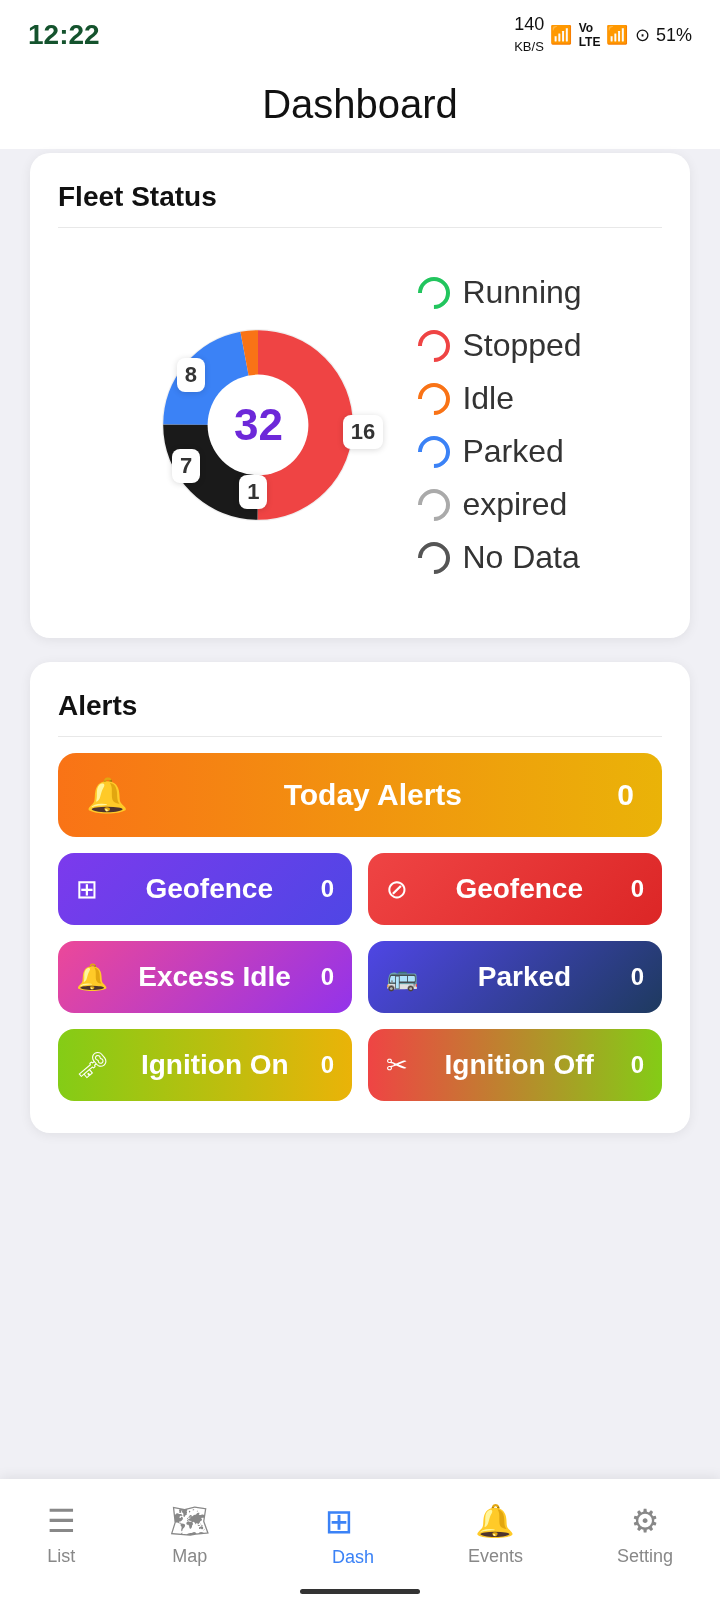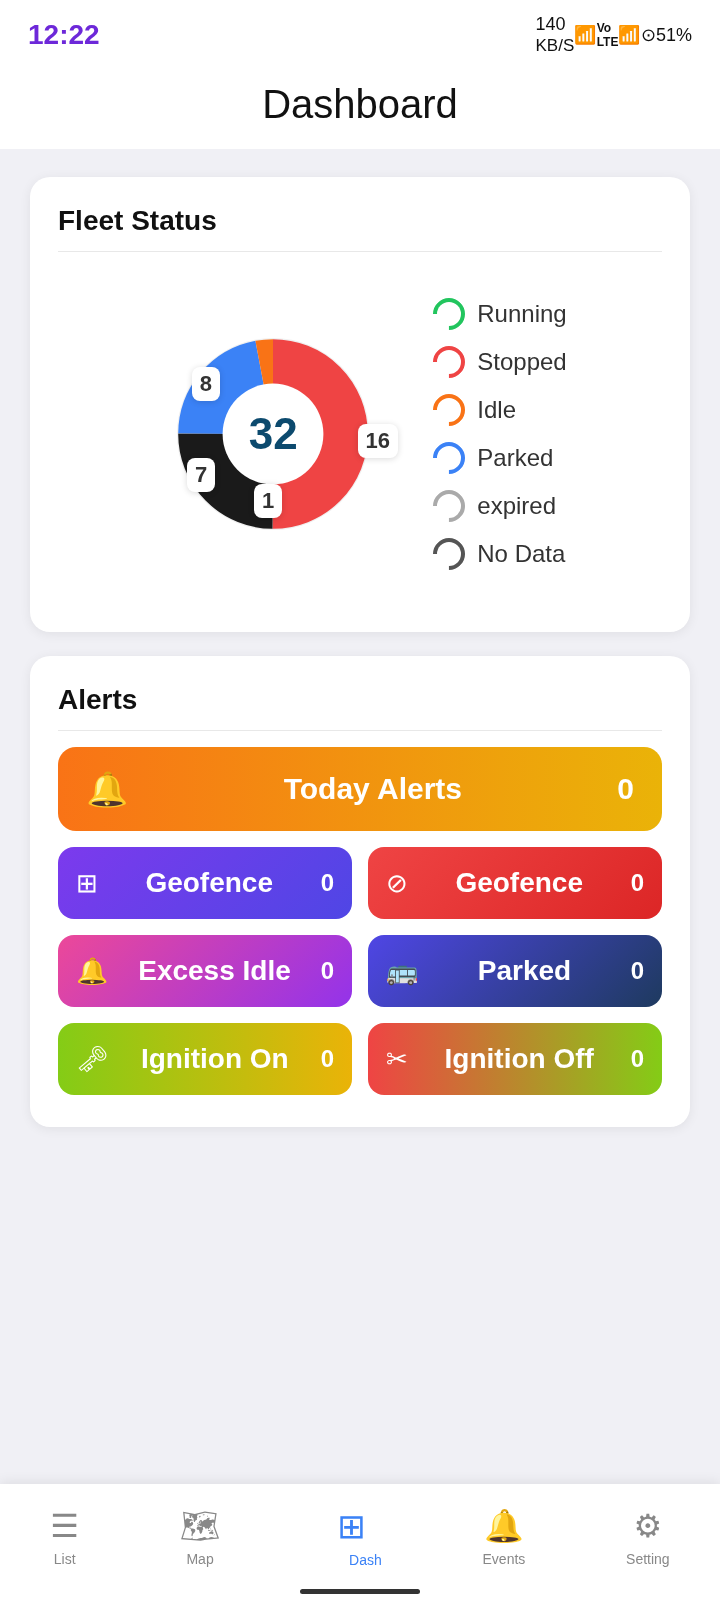--- a/index.html
+++ b/index.html
@@ -17,45 +17,46 @@
     .status-bar {
       display: flex;
       justify-content: space-between;
       align-items: center;
       padding: 14px 28px 8px;
       background: white;
     }
     .status-time {
       font-size: 28px;
       font-weight: 600;
-      color: #6d28d9;
+      color: #14532d;
     }
     .status-icons {
       display: flex;
       align-items: center;
+      gap: 6px;
       font-size: 20px;
       color: #111;
     }
     .status-icons span { font-size: 18px; }
 
     
     .header {
       background: white;
       text-align: center;
       padding: 18px 0 22px;
     }
     .header-title {
       font-size: 40px;
       font-weight: 400;
       color: #111;
     }
 
     
     .main-content {
-      padding: 28px 30px;
+      padding: 4px 30px;
       display: flex;
       flex-direction: column;
       gap: 24px;
     }
 
     
     .card {
       background: white;
       border-radius: 20px;
       padding: 28px 28px 32px;
@@ -92,21 +93,21 @@
       height: 240px;
     }
 
     .donut-center {
       position: absolute;
       top: 50%;
       left: 50%;
       transform: translate(-50%, -50%);
       font-size: 44px;
       font-weight: 700;
-      color: #0c4a6e;
+      color: #6d28d9;
     }
 
     
     .seg-label {
       position: absolute;
       background: white;
       border-radius: 8px;
       padding: 4px 8px;
       font-size: 22px;
       font-weight: 600;
@@ -121,21 +122,21 @@
     
     .legend {
       display: flex;
       flex-direction: column;
       gap: 16px;
     }
     .legend-item {
       display: flex;
       align-items: center;
       gap: 12px;
-      font-size: 24px;
+      font-size: 32px;
       color: #333;
     }
 
     
     .icon-running {
       border: 4px solid transparent;
       border-top-color: #22c55e;
       border-right-color: #22c55e;
       border-bottom-color: #22c55e;
       border-left-color: transparent;
@@ -289,21 +290,21 @@
       padding: 8px 16px;
     }
     .nav-icon {
       font-size: 32px;
       color: #888;
     }
     .nav-icon.active {
       color: #3b82f6;
     }
     .nav-label {
-      font-size: 14px;
+      font-size: 18px;
       color: #888;
     }
     .nav-label.active {
       color: #3b82f6;
     }
 
     
     .home-indicator {
       position: fixed;
       bottom: 6px;
@@ -315,21 +316,21 @@
       border-radius: 3px;
       z-index: 200;
     }
   </style>
 </head>
 <body>
 
 <div class="status-bar">
   <span class="status-time">12:22</span>
   <div class="status-icons">
-    <span>140<br><span style="font-size:17px">KB/S</span></span>
+    <span>140<br><span style="font-size:13px">KB/S</span></span>
     <span>📶</span>
     <span style="font-size:12px;font-weight:700">Vo<br>LTE</span>
     <span>📶</span>
     <span>⊙</span>
     <span>51%</span>
   </div>
 </div>
 
 <div class="header">
   <h1 class="header-title">Dashboard</h1>

